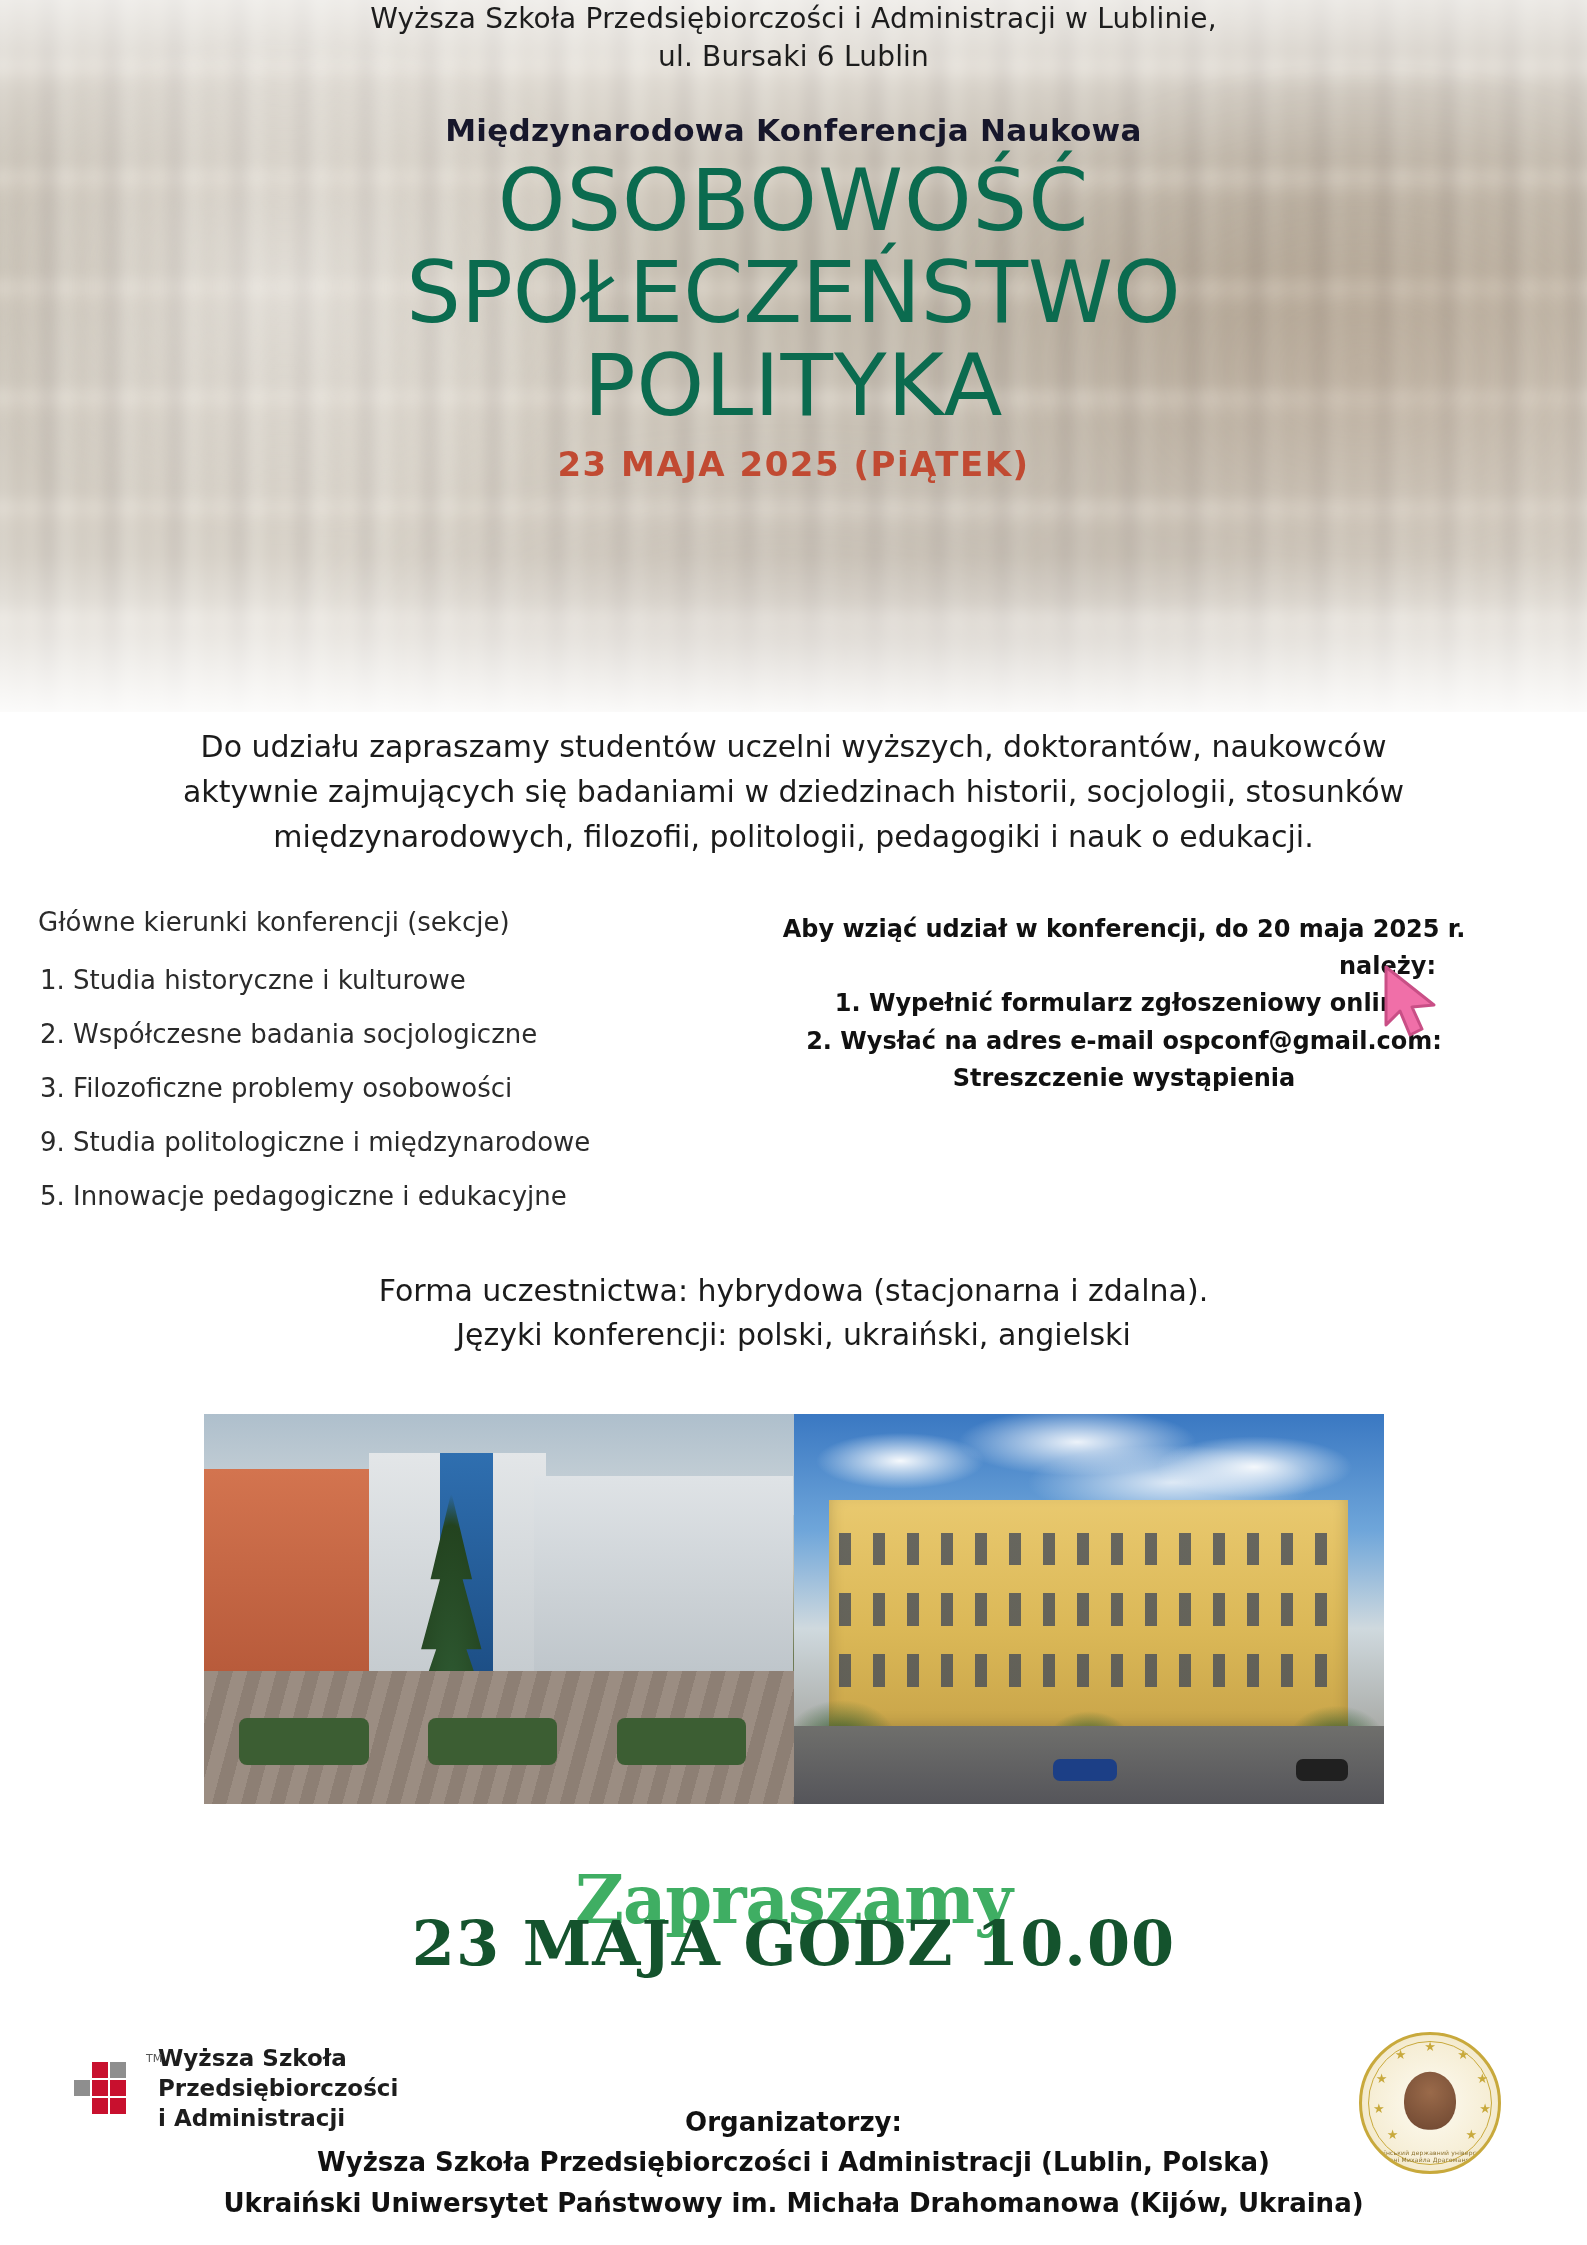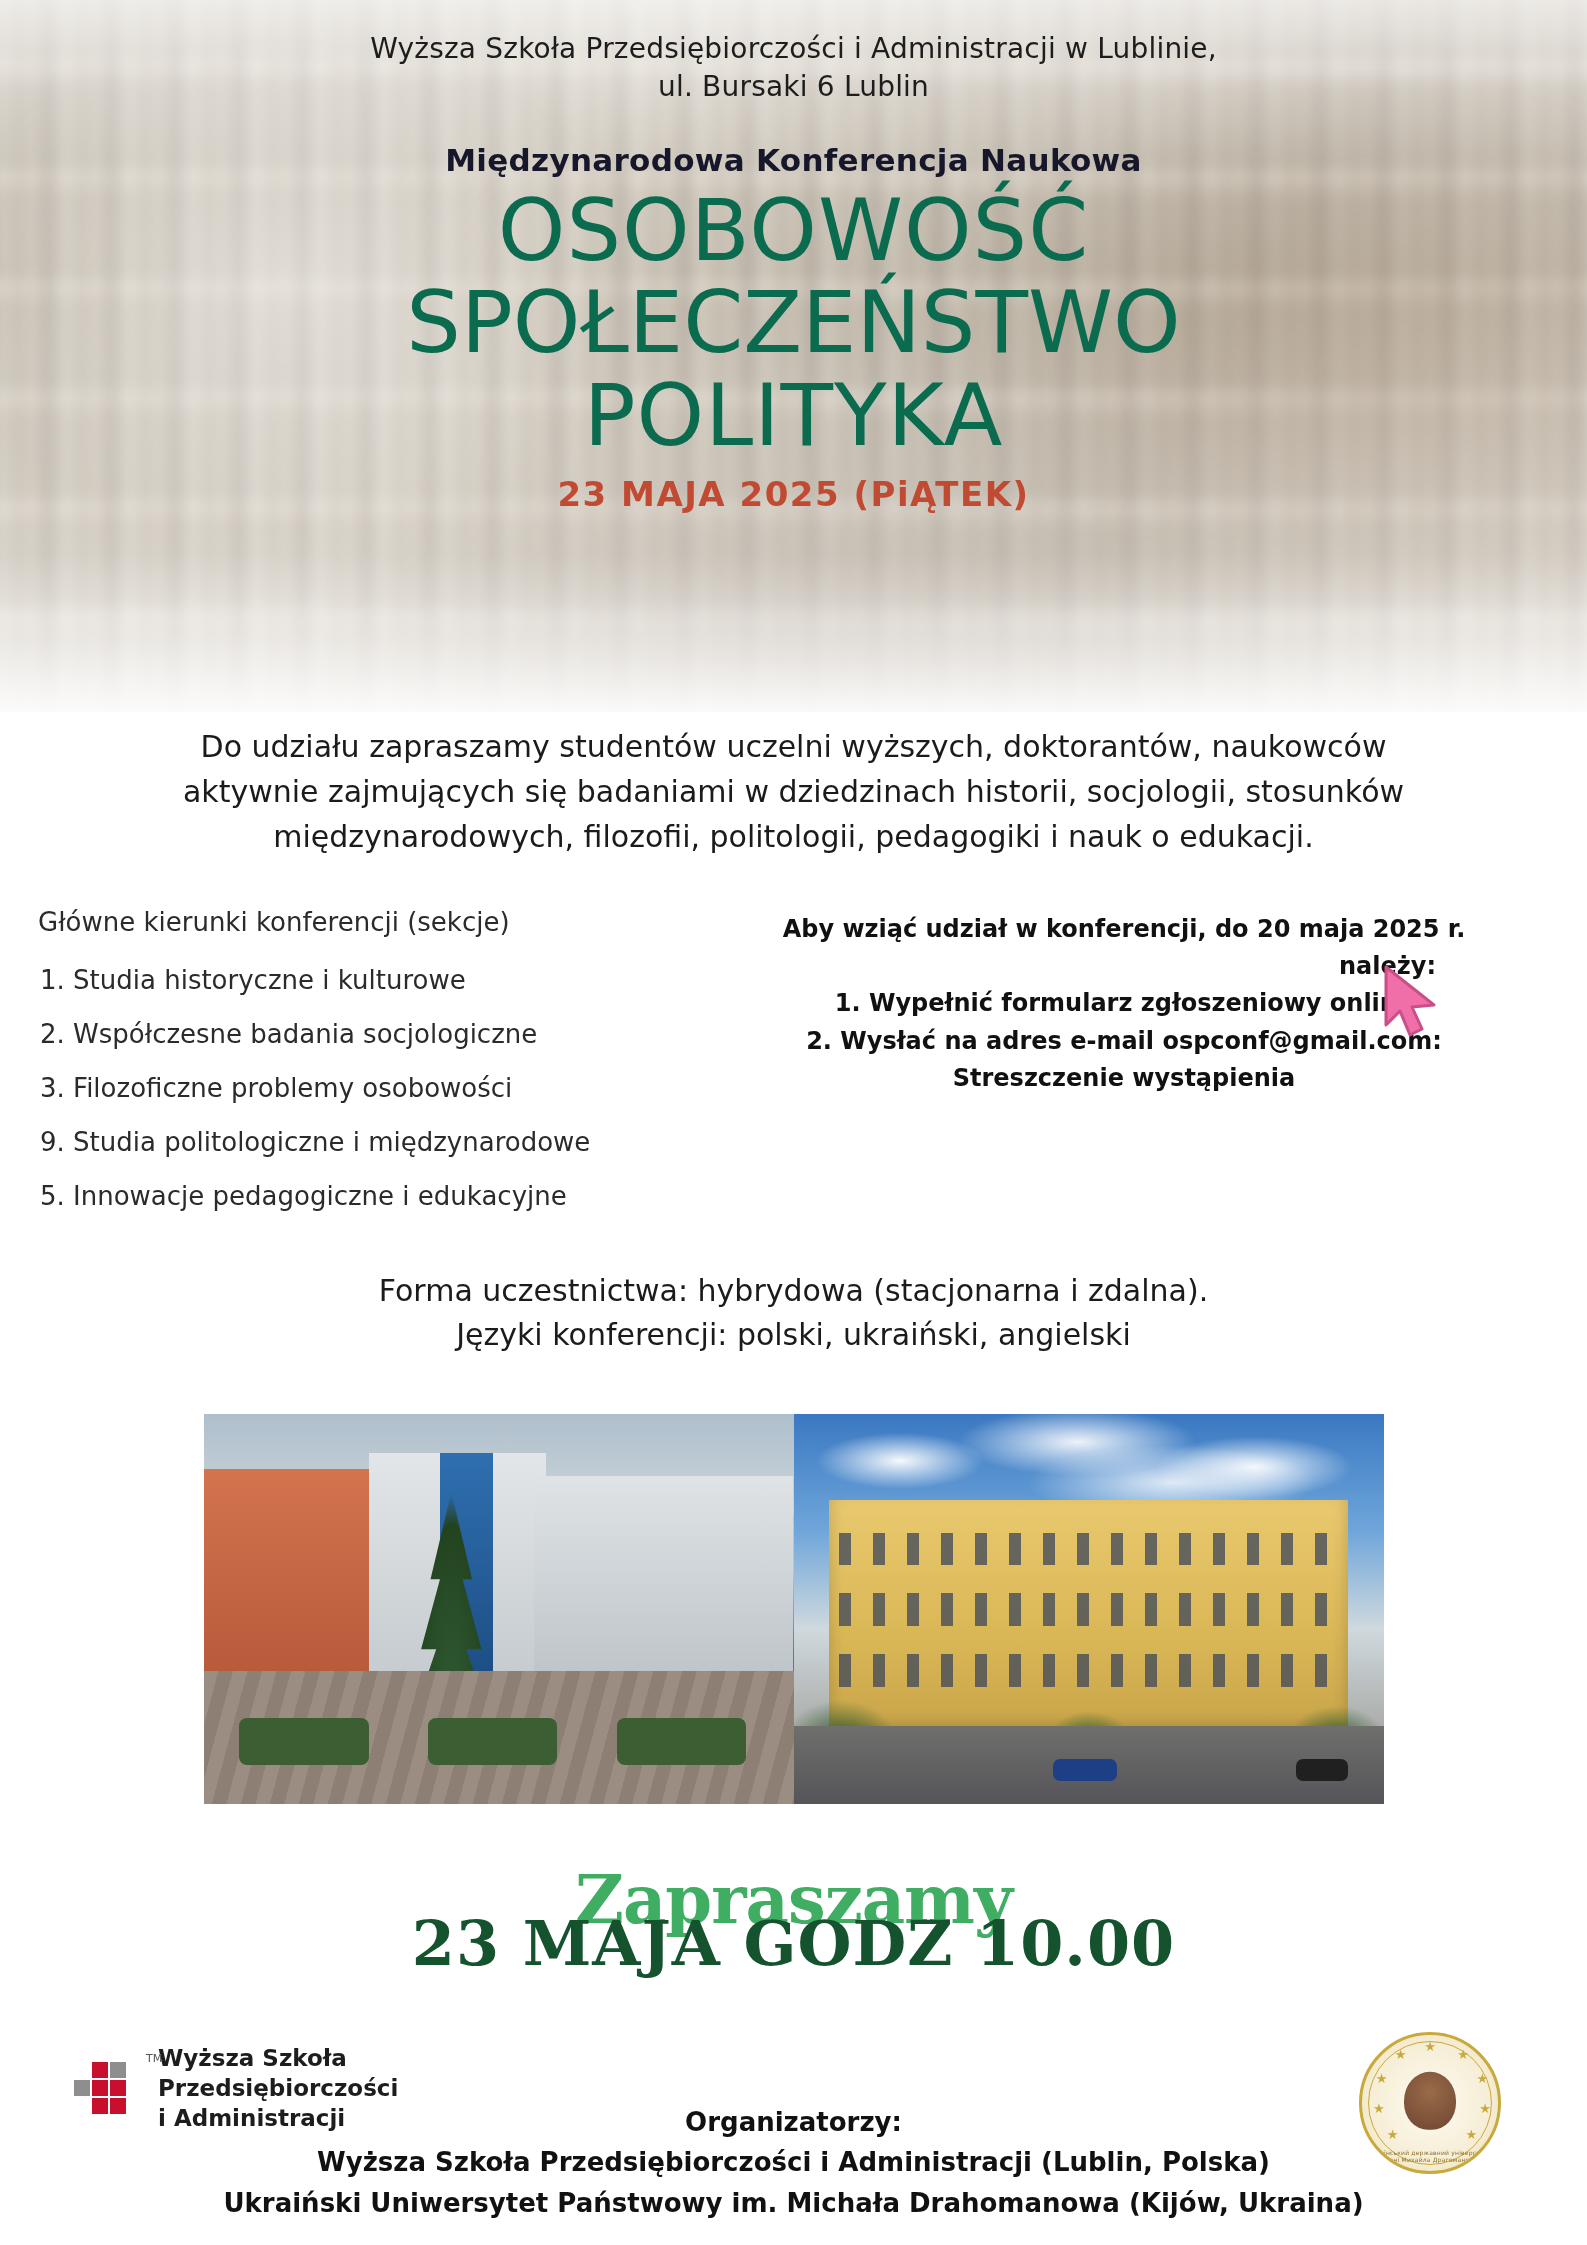--- a/index.html
+++ b/index.html
@@ -56,21 +56,20 @@
   }
   .hero-veil {
     position: absolute;
     inset: 0;
     background: linear-gradient(to bottom, rgba(255,255,255,0.38) 0%, rgba(255,255,255,0.22) 40%, rgba(255,255,255,0.42) 78%, rgba(255,255,255,0.95) 100%);
   }
   .hero-inner {
     position: relative;
     z-index: 3;
     text-align: center;
-    padding-top: 30px;
   }
   .venue {
     font-size: 28px;
     line-height: 1.35;
     color: #1d1d1d;
     font-family: "DejaVu Sans", sans-serif;
     letter-spacing: 0.2px;
   }
   .conf-kind {
     margin-top: 36px;

